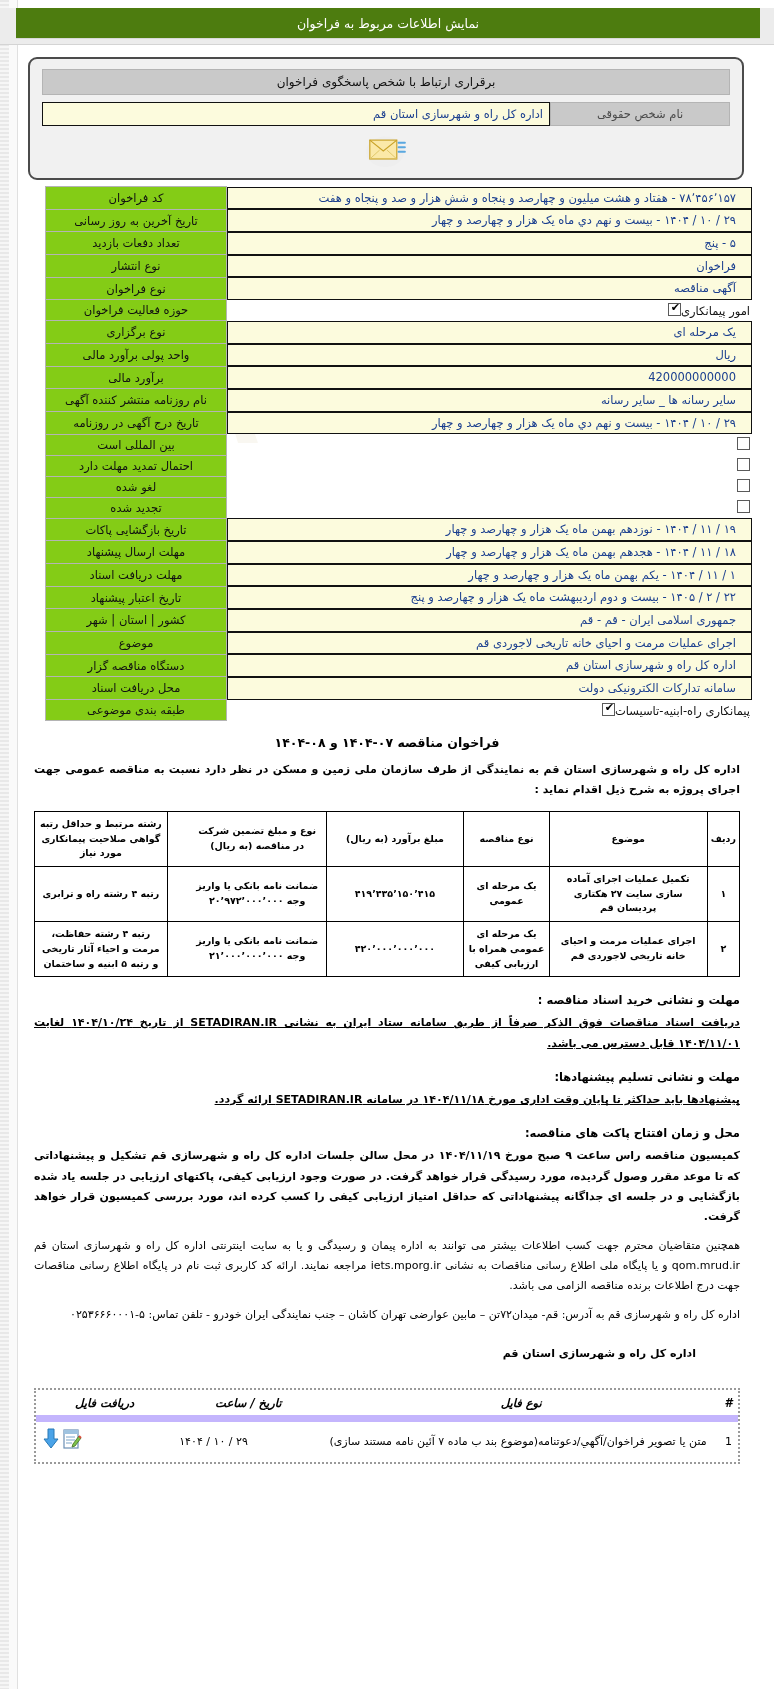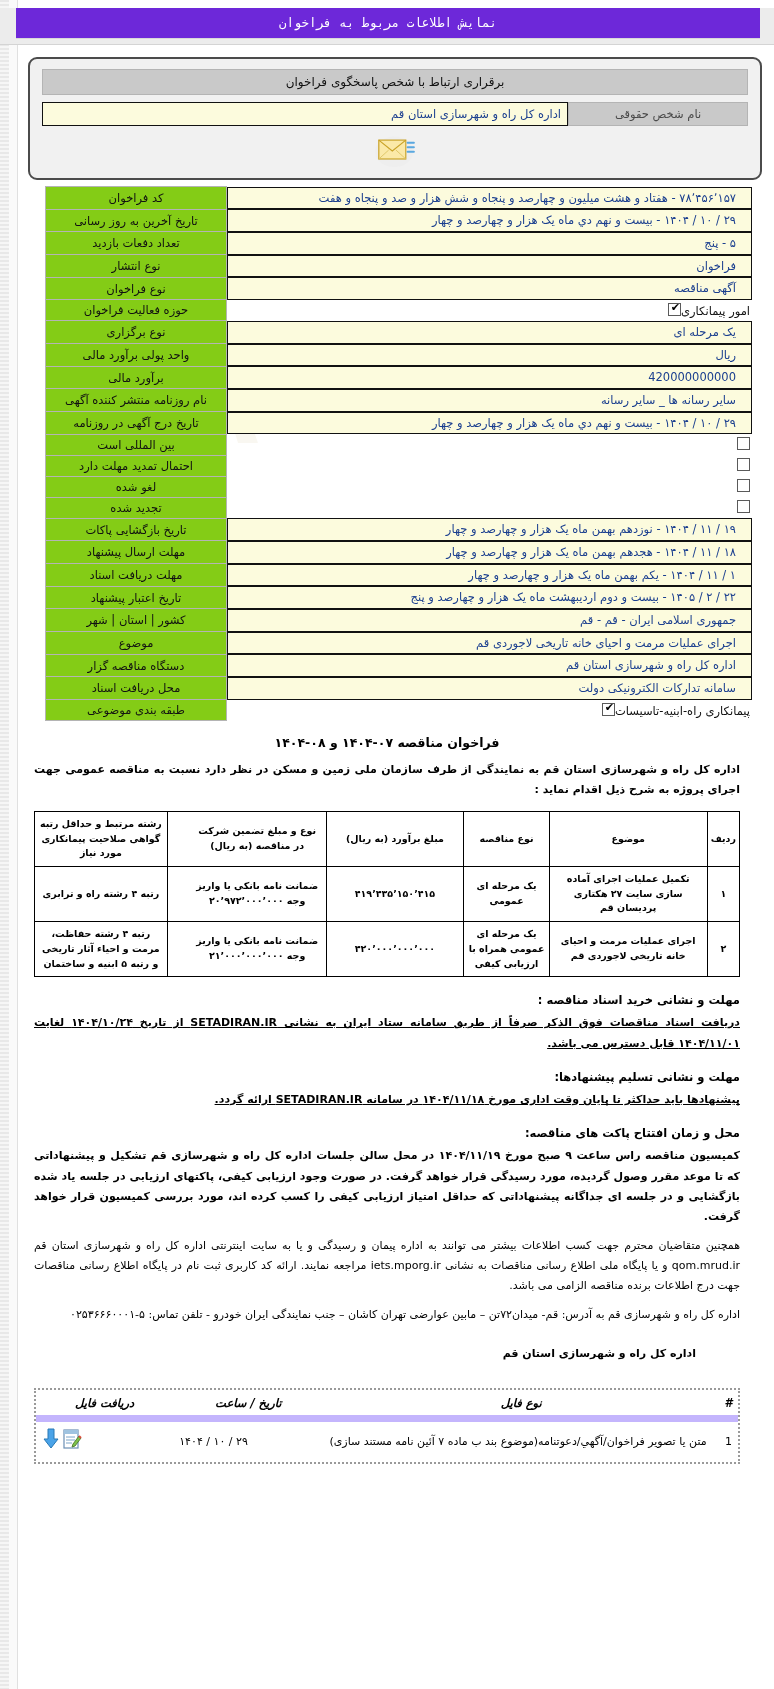--- a/index.html
+++ b/index.html
@@ -29,39 +29,38 @@
   .edge-strip2{
     position:absolute; top:0; left:9px; width:8px; height:1689px;
     background:#fafafa;
     border-right:1px solid #e0e0e0;
   }
 
   
   .titlebar{
     margin:8px 14px 0 16px;
     height:30px;
-    background:#6d28d9;
+    background:#4d7c0f;
     color:#fff;
     display:flex;
     align-items:center;
     justify-content:center;
     font-size:12.5px;
     letter-spacing:.2px;
     box-shadow:0 1px 0 #d8d8d8;
-    font-family:Liberation Mono, monospace;
   }
   .titlebar-wrap{
     background:#ececec;
     padding-bottom:6px;
     border-bottom:1px solid #d4d4d4;
   }
 
   
   .contact-panel{
-    margin:12px 12px 0 28px;
+    margin:12px 30px 0 28px;
     border:2px solid #4b4b4b;
     border-radius:9px;
     background:#f1f1f1;
     padding:10px 12px 8px 12px;
   }
   .contact-head{
     background:#c9c9c9;
     border:1px solid #b4b4b4;
     text-align:center;
     font-size:12px;

